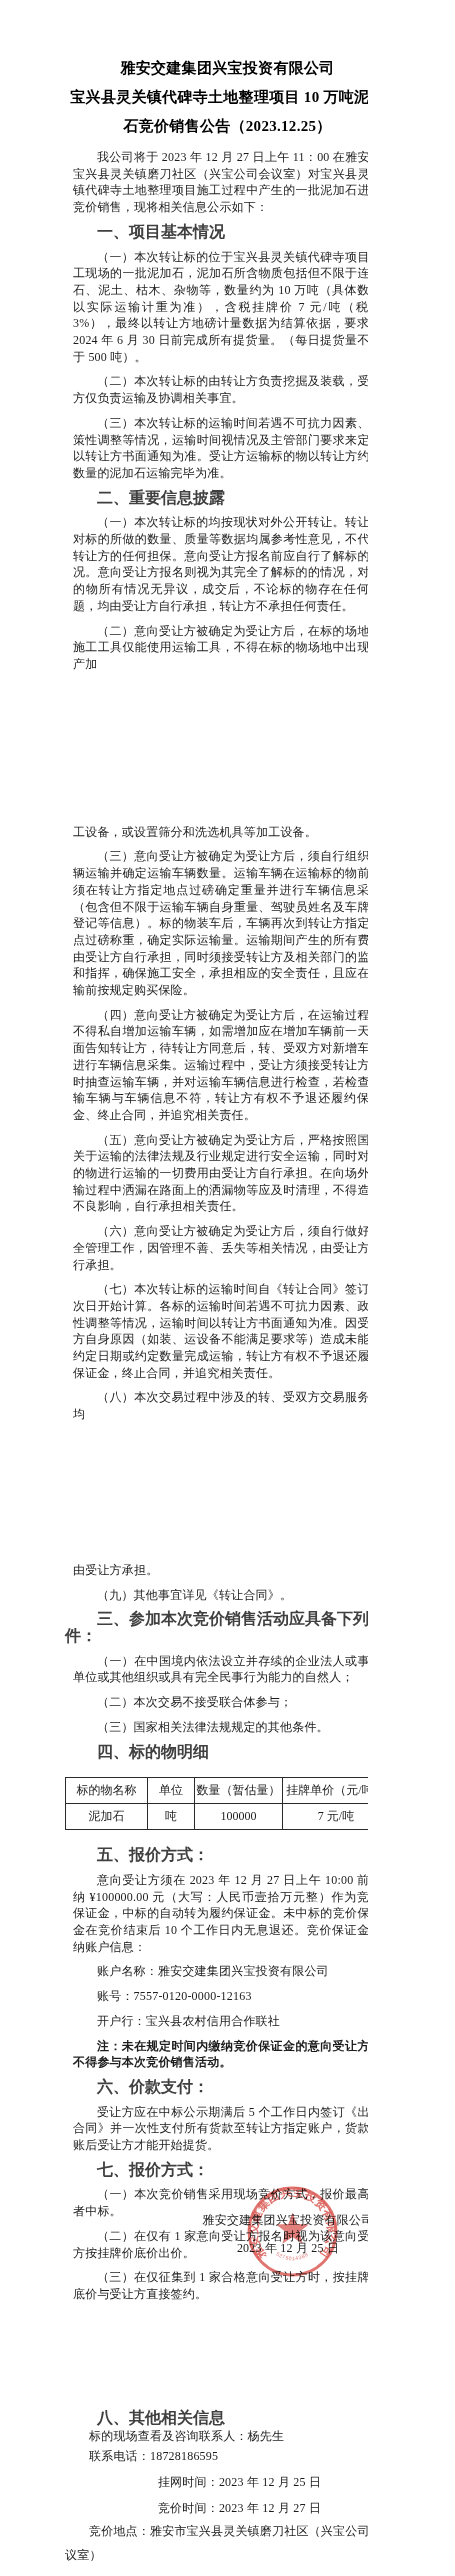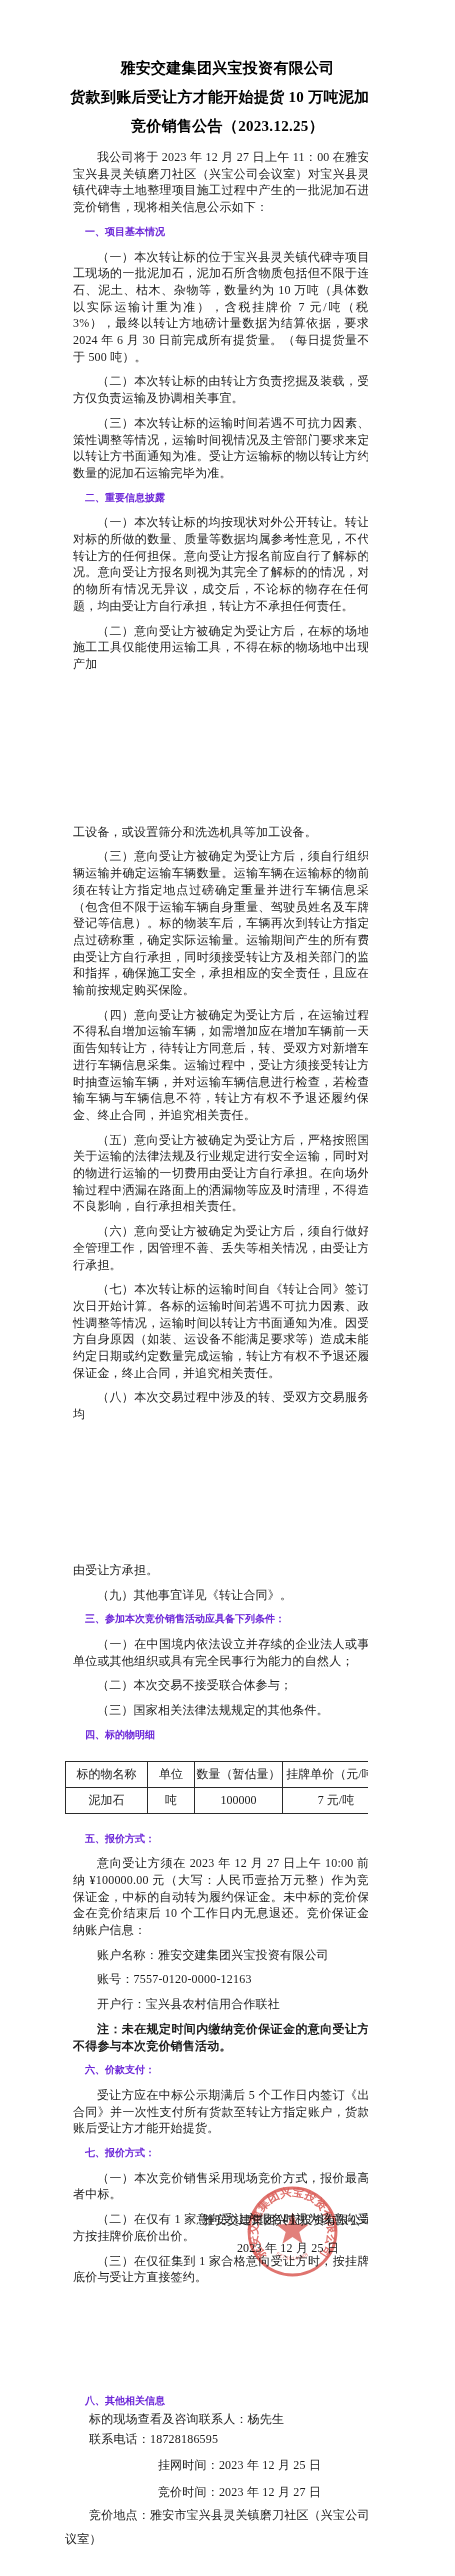--- a/index.html
+++ b/index.html
@@ -23,22 +23,22 @@
   }
   .doc-title .u-num { }
   .para {
     font-size:12px; line-height:16.7px;
     text-align:justify; text-indent:2em;
     letter-spacing:0.2px;
     margin:8px;
   }
   .para.cont { text-indent:0; }
   .heading {
-    font-size:10px; line-height:16.7px;
-    font-weight:bold; color:#6d28d9;
+    font-size:16px; line-height:16.7px;
+    font-weight:bold; color:#404040;
     font-family:"Liberation Sans", sans-serif;
     text-indent:2em; margin:2.3px 0 0 0;
   }
   .bold-note { font-weight:bold; font-family:"Liberation Sans", sans-serif; }
   .gap-a { height:135px; }
   .gap-b { height:123px; }
   .gap-c { height:97px; }
   table.lot {
     width:100%; border-collapse:collapse; margin:17px 0;
     font-size:12px;
@@ -72,21 +72,21 @@
   }
 </style>
 </head>
 <body>
 
 <div class="page">
   <div class="content">
 
     <div class="doc-title">
       <div>雅安交建集团兴宝投资有限公司</div>
-      <div><span>货款到账后受让方才能开始提货 </span><span class="u-num">10</span><span> 万吨泥加石竞价销售公告（2023.12.25）</span></div>
+      <div><span>宝兴县灵关镇代碑寺土地整理项目 </span><span class="u-num">10</span><span> 万吨泥加石竞价销售公告（2023.12.25）</span></div>
     </div>
 
     <p class="para">我公司将于 2023 年 12 月 27 日上午 11：00 在雅安市宝兴县灵关镇磨刀社区（兴宝公司会议室）对宝兴县灵关镇代碑寺土地整理项目施工过程中产生的一批泥加石进行竞价销售，现将相关信息公示如下：</p>
 
     <div class="heading">一、项目基本情况</div>
     <p class="para">（一）本次转让标的位于宝兴县灵关镇代碑寺项目施工现场的一批泥加石，泥加石所含物质包括但不限于连槽石、泥土、枯木、杂物等，数量约为 10 万吨（具体数量以实际运输计重为准），含税挂牌价 7 元/吨（税率 3%），最终以转让方地磅计量数据为结算依据，要求于 2024 年 6 月 30 日前完成所有提货量。（每日提货量不低于 500 吨）。</p>
     <p class="para">（二）本次转让标的由转让方负责挖掘及装载，受让方仅负责运输及协调相关事宜。</p>
     <p class="para">（三）本次转让标的运输时间若遇不可抗力因素、政策性调整等情况，运输时间视情况及主管部门要求来定，以转让方书面通知为准。受让方运输标的物以转让方约定数量的泥加石运输完毕为准。</p>
 
     <div class="heading">二、重要信息披露</div>

